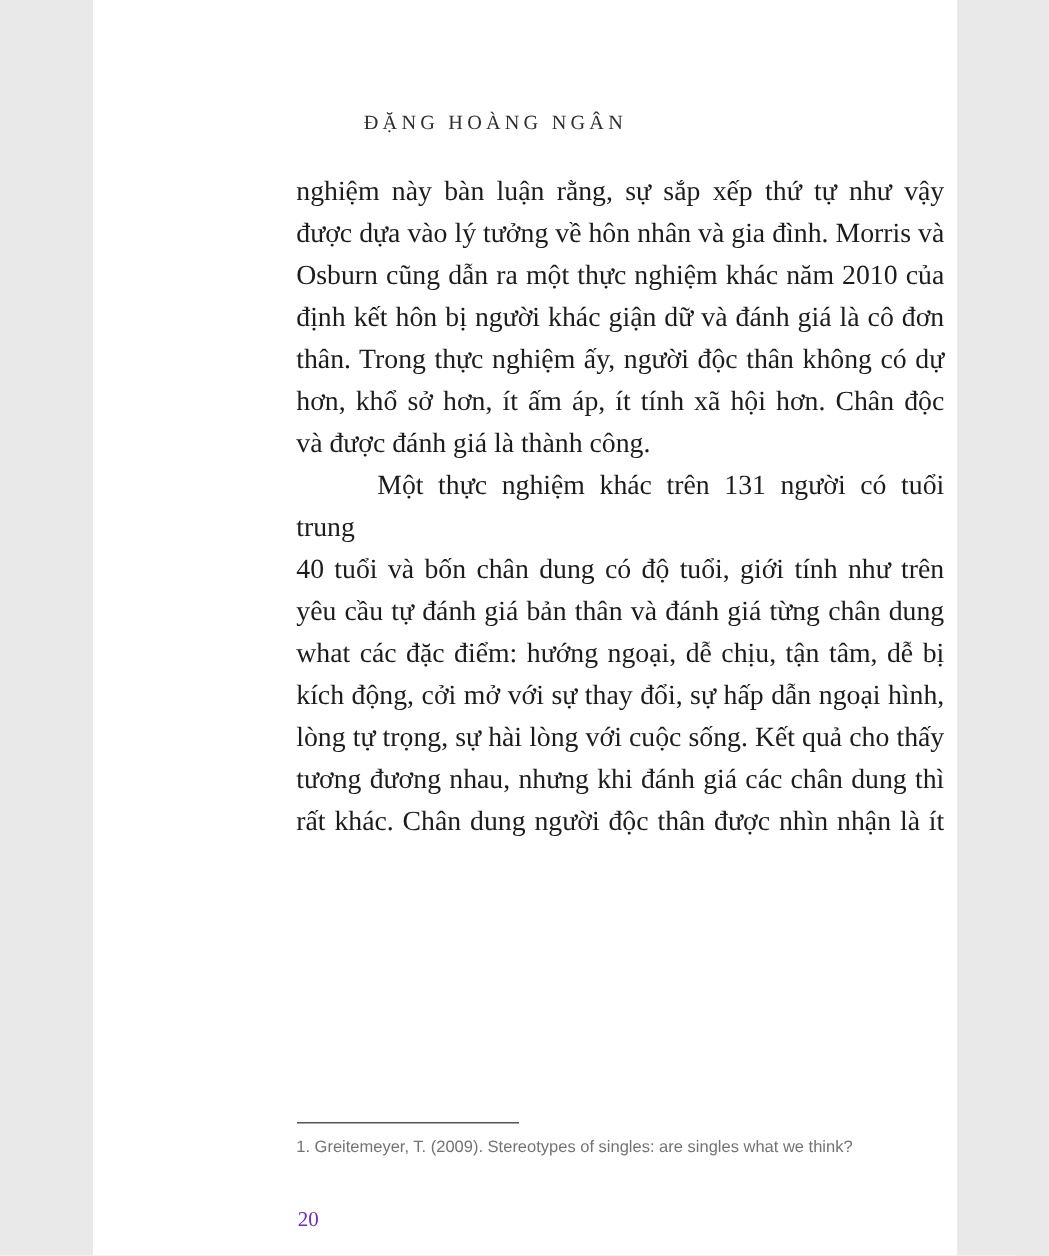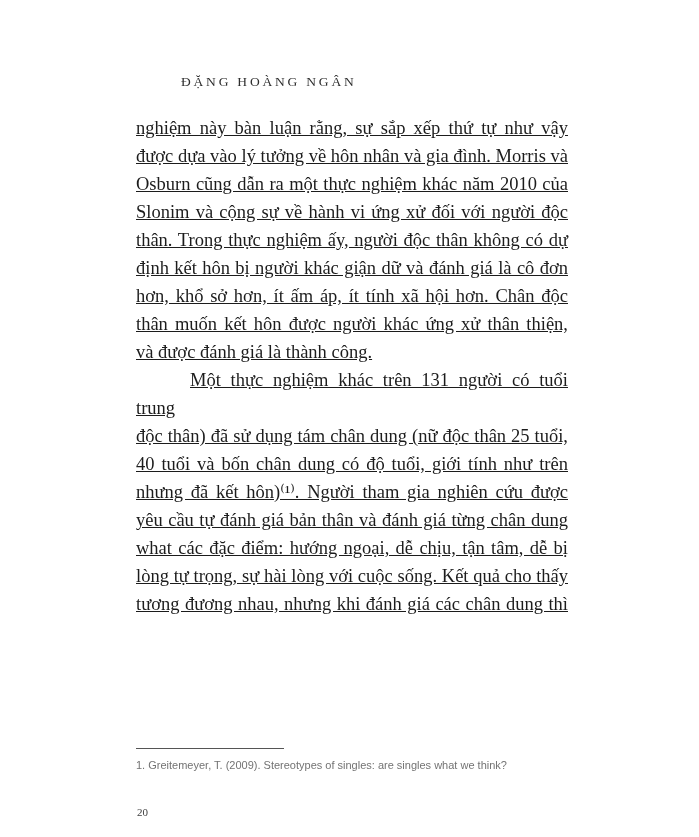--- a/index.html
+++ b/index.html
@@ -1,18 +1,18 @@
 <!DOCTYPE html>
 <html><head>
 <meta charset="utf-8">
 <style>
   html, body { margin: 0; padding: 0; background: #e9e9e9; }
   .page {
     position: relative;
-    width: 699px;
+    width: 576px;
     height: 837px;
     margin: 0 auto;
     background: #ffffff;
     font-family: "Liberation Serif", "DejaVu Serif", serif;
     color: #1c1c1c;
     overflow: hidden;
   }
   .running-header {
     position: absolute;
     top: 74px;
@@ -25,21 +25,20 @@
     position: absolute;
     top: 114px;
     left: 136px;
     width: 432px;
   }
   .line {
     font-size: 18.5px;
     line-height: 28px;
     text-align: justify;
     text-align-last: justify;
-    text-decoration: underline;
     -moz-text-align-last: justify;
   }
   .line.para-end {
     text-align-last: left;
     -moz-text-align-last: left;
   }
   .line.indent { text-indent: 54px; }
   .footnote-block {
     position: absolute;
     top: 748px;
@@ -55,55 +54,53 @@
     border: 0;
     border-top: 1px solid #555555;
     margin: 0 0 6px 0;
   }
   .footnote-line { white-space: nowrap; }
   .italic { font-style: italic; }
   .page-number {
     position: absolute;
     top: 806px;
     left: 137px;
-    font-size: 11px;
-    color: #404040;
+    font-size: 14px;
+    color: #6d28d9;
     text-align: center;
   }
 </style>
 </head>
 <body>
 
 <div class="page">
 
   <div class="running-header">ĐẶNG HOÀNG NGÂN</div>
 
   <div class="text-block">
 
     <div>
       <div class="line">nghiệm này bàn luận rằng, sự sắp xếp thứ tự như vậy</div>
       <div class="line">được dựa vào lý tưởng về hôn nhân và gia đình. Morris và</div>
       <div class="line">Osburn cũng dẫn ra một thực nghiệm khác năm 2010 của</div>
-      <div class="line">Slonim và cộng sự về hành vi ứng xử đối với người độc</div>
+      <div class="line">định kết hôn bị người khác giận dữ và đánh giá là cô đơn</div>
       <div class="line">thân. Trong thực nghiệm ấy, người độc thân không có dự</div>
-      <div class="line">định kết hôn bị người khác giận dữ và đánh giá là cô đơn</div>
       <div class="line">hơn, khổ sở hơn, ít ấm áp, ít tính xã hội hơn. Chân độc</div>
-      <div class="line">thân muốn kết hôn được người khác ứng xử thân thiện,</div>
       <div class="line para-end">và được đánh giá là thành công.</div>
     </div>
 
     <div>
       <div class="line indent">Một thực nghiệm khác trên 131 người có tuổi trung</div>
-      <div class="line">độc thân) đã sử dụng tám chân dung (nữ độc thân 25 tuổi,</div>
       <div class="line">40 tuổi và bốn chân dung có độ tuổi, giới tính như trên</div>
-      <div class="line">nhưng đã kết hôn)⁽¹⁾. Người tham gia nghiên cứu được</div>
       <div class="line">yêu cầu tự đánh giá bản thân và đánh giá từng chân dung</div>
       <div class="line">what các đặc điểm: hướng ngoại, dễ chịu, tận tâm, dễ bị</div>
+      <div class="line">kích động, cởi mở với sự thay đổi, sự hấp dẫn ngoại hình,</div>
       <div class="line">lòng tự trọng, sự hài lòng với cuộc sống. Kết quả cho thấy</div>
       <div class="line">tương đương nhau, nhưng khi đánh giá các chân dung thì</div>
+      <div class="line">rất khác. Chân dung người độc thân được nhìn nhận là ít</div>
     </div>
 
   </div>
 
   <div class="footnote-block">
     <hr class="footnote-rule">
     <div class="footnote-line">1. Greitemeyer, T. (2009). Stereotypes of singles: are singles what we think?</div>
   </div>
 
   <div class="page-number">20</div>

